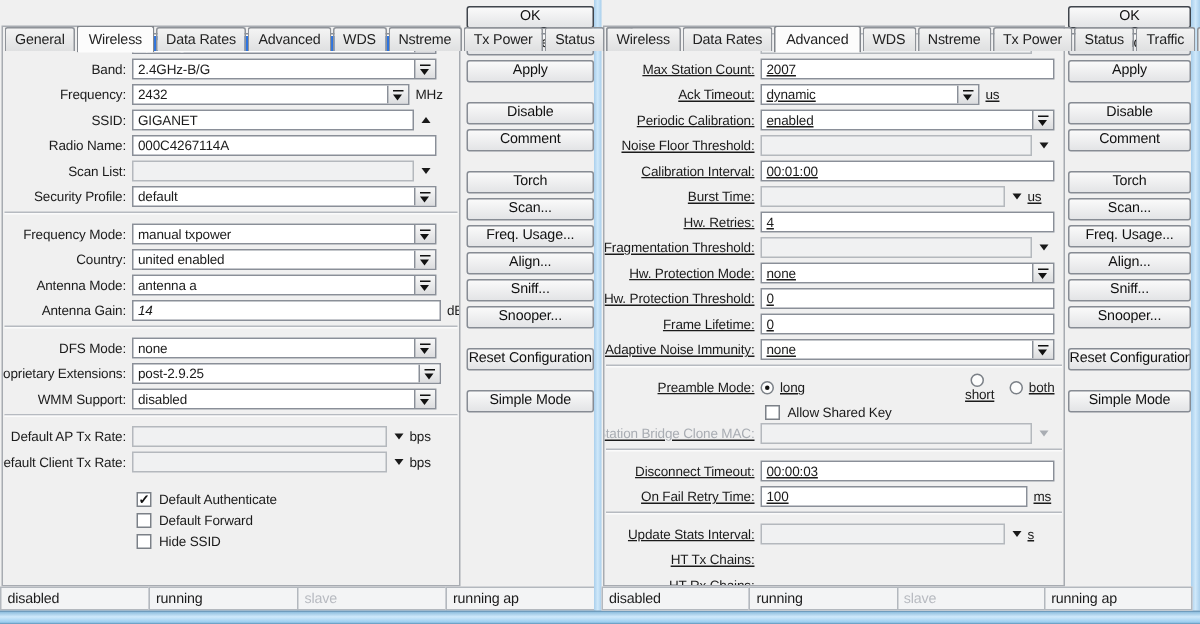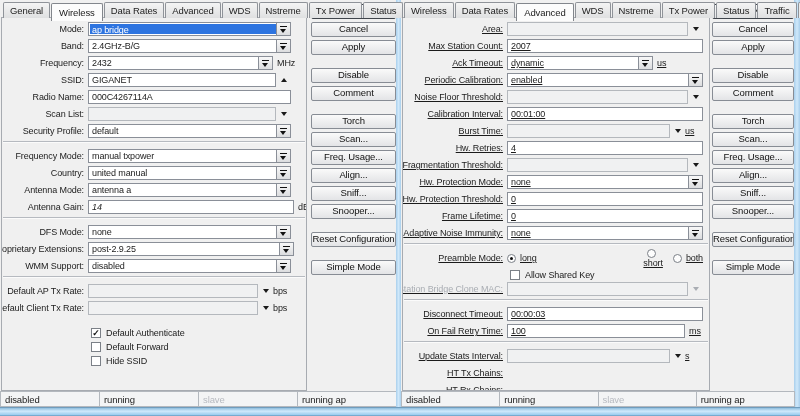--- a/index.html
+++ b/index.html
@@ -11,21 +11,21 @@
     -webkit-font-smoothing:antialiased;
   }
   
   .frame-v{position:absolute;top:0;height:407px;background:linear-gradient(90deg,#a9cfec,#cfe8fa 50%,#a9cfec);}
   #frame-mid{left:396px;width:5px;}
   #frame-right{left:794px;width:6px;}
   #frame-bottom{position:absolute;left:0;top:407px;width:800px;height:9px;
     background:linear-gradient(#8fbede,#cfe9fb 40%,#9ccdef 85%,#5c93b8);
     border-top:1px solid #6f9cbd;box-sizing:border-box;}
   
-  .tabstrip{position:absolute;display:flex;height:32px;z-index:2;}
+  .tabstrip{position:absolute;display:flex;align-items:flex-end;height:32px;z-index:2;}
   .tab{
     flex:none;padding:2px 6px 2px;margin-right:1px;height:11px;line-height:11px;
     font-size:9.5px;color:#222;white-space:nowrap;
     background:linear-gradient(#f4f4f4,#dfe0e1);
     border:1px solid #8f9399;border-bottom:none;border-radius:2px 2px 0 0;
     cursor:default;
   }
   .tab.sel{background:#fcfcfc;height:13px;line-height:13px;padding:2px 7px 2px;position:relative;top:1px;border-color:#82868c;}
   .tab.more{padding:2px 4px;color:#9a9da1;background:#e9eaea;font-size:9px;}
   
@@ -193,21 +193,21 @@
           <div class="field combo" style="width: 203px;"><span>manual txpower</span><span class="combo-btn">
               <span class="cglyph"></span>
             </span></div>
         </div>
       </div>
       <div class="row">
         <div class="lbl">
           <span>Country:</span>
         </div>
         <div class="ctlwrap">
-          <div class="field combo" style="width: 203px;"><span>united manual</span><span class="combo-btn">
+          <div class="field combo" style="width: 203px;"><span>united enabled</span><span class="combo-btn">
               <span class="cglyph"></span>
             </span></div>
         </div>
       </div>
       <div class="row">
         <div class="lbl">
           <span>Antenna Mode:</span>
         </div>
         <div class="ctlwrap">
           <div class="field combo" style="width: 203px;"><span>antenna a</span><span class="combo-btn">

